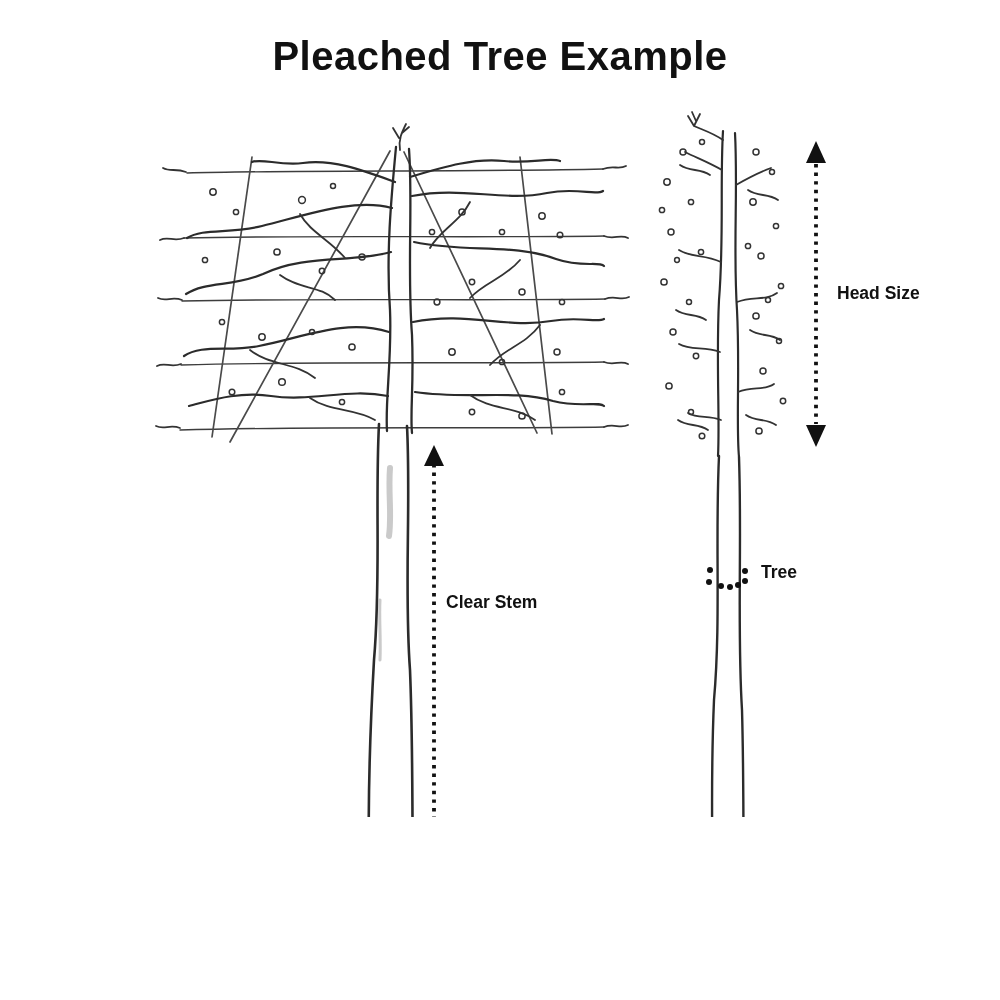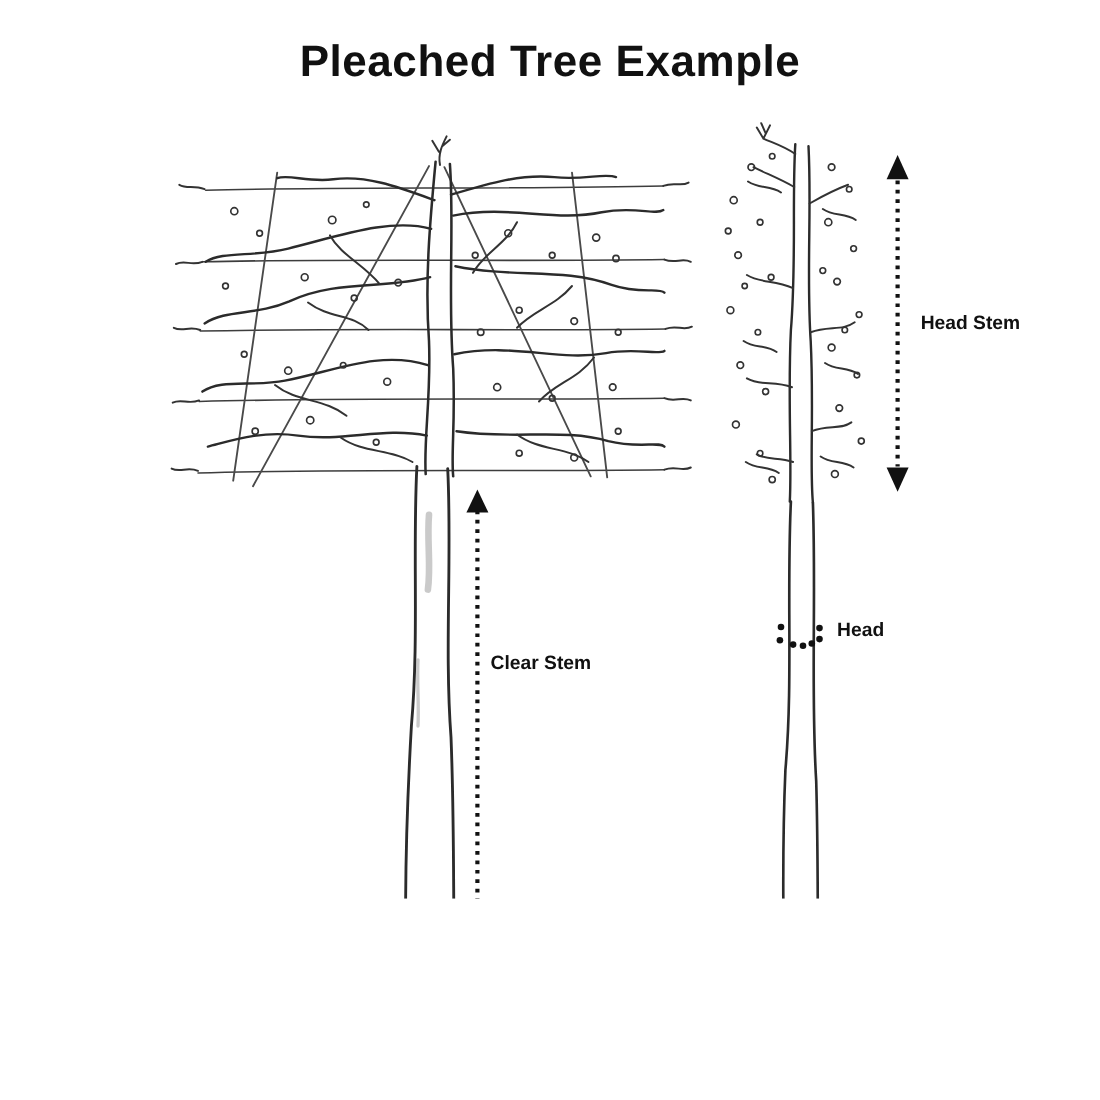--- a/index.html
+++ b/index.html
@@ -215,17 +215,17 @@
       <circle class="solid" cx="745" cy="581" r="3"></circle>
     </g>
 
     <g>
       <path class="ground" d="M243,897 L255,893 L261,897 L268,890 L273,897 L283,893 L291,896 L298,891 L305,896 L314,893 L322,896 L328,879 L332,896 L341,893 L350,896"></path>
       <path class="ground" d="M358,894 C372,893 380,894 390,893 M366,892 L369,880 L372,892 M390,893 C410,894 430,892 450,893 L455,877 L459,893 L470,890 L478,894 C495,892 510,895 522,893 L526,883 L529,893 L536,891 L540,879 L544,893 L552,890 L556,893 L562,881 L565,893 L574,891 L578,884 L582,893 L592,890 L600,894 L606,886 L610,893 C625,891 640,894 655,892 L662,884 L666,892 L674,889 L680,893 L686,881 L690,893"></path>
       <path class="ground" d="M695,892 L703,889 L707,891 C720,890 735,891 748,890 L752,890 L756,877 L760,891 L768,888 L774,892 L782,886 L788,892 L798,889 L806,892 L814,890 L818,877 L822,891 L832,888 L838,892 L845,889"></path>
     </g>
   </svg>
 
-  <div class="label label-head-size">Head Stem</div>
+  <div class="label label-head-size">Head Size</div>
   <div class="label label-clear-stem">Clear Stem</div>
-  <div class="label label-girth">Head</div>
+  <div class="label label-girth">Tree</div>
 
 </div>
 
 </body></html>

